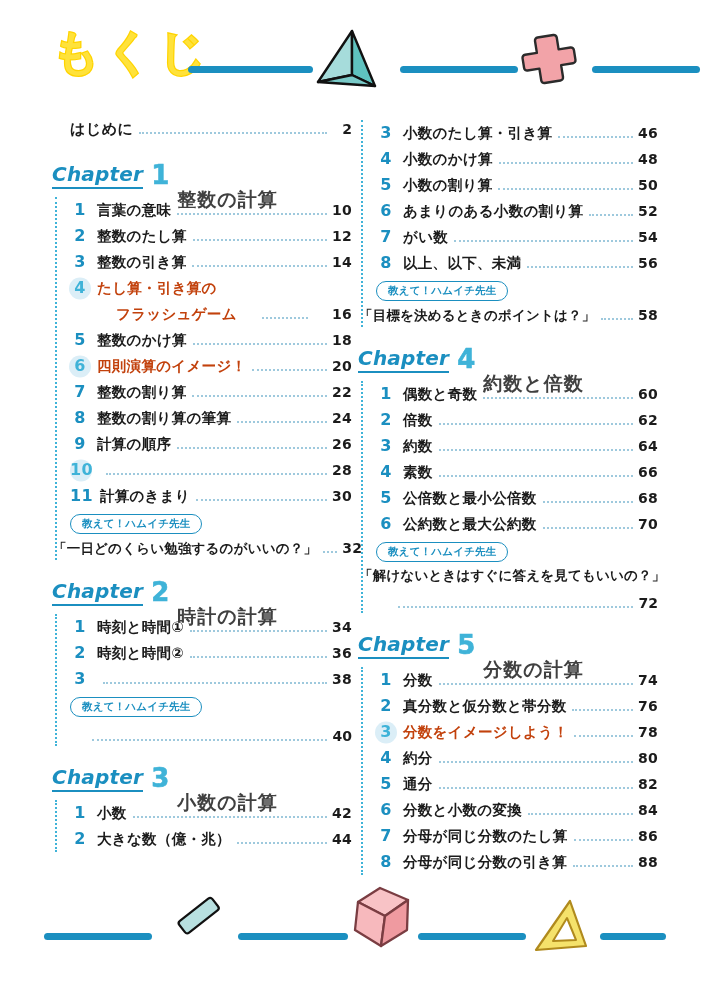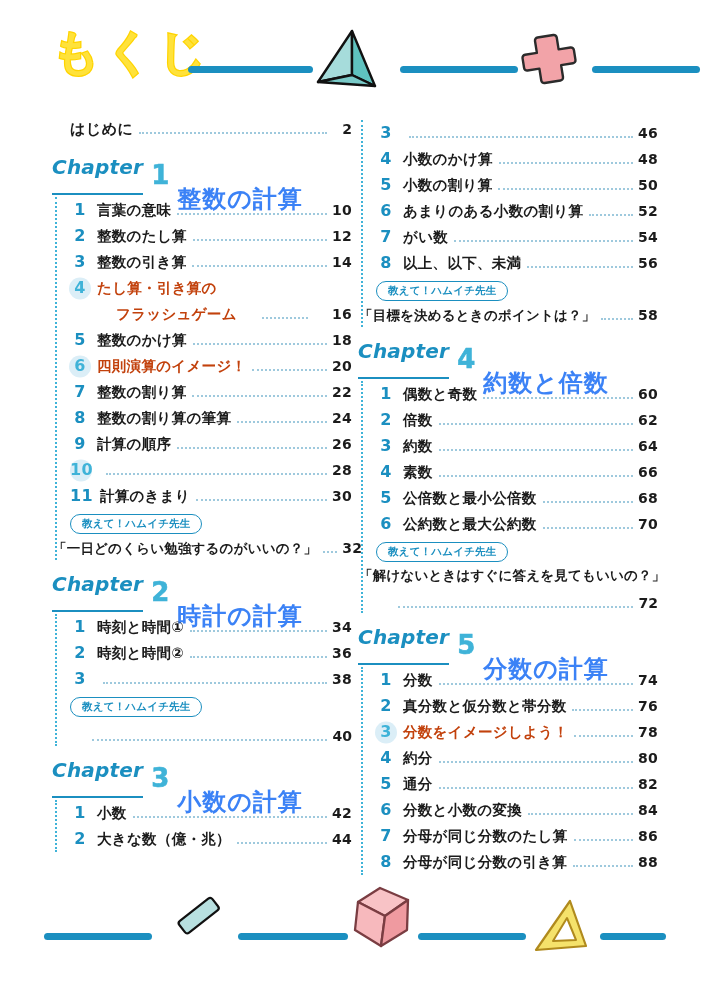--- a/index.html
+++ b/index.html
@@ -81,35 +81,35 @@
     margin: 16px 0 6px 0;
     height: 32px;
   }
   .chapter-word {
     font-family: "DejaVu Sans", sans-serif;
     font-style: italic;
     font-weight: 700;
     font-size: 20px;
     color: #1b8fc0;
     border-bottom: 2.5px solid #1b8fc0;
-    padding-bottom: 14px;
+    padding-bottom: 1px;
     letter-spacing: .2px;
   }
   .chapter-num {
     font-family: "DejaVu Sans", sans-serif;
     font-weight: 700;
     font-size: 26px;
     color: #3fb3d8;
     line-height: 1;
     -webkit-text-stroke: .6px #3fb3d8;
   }
   .chapter-title {
-    font-size: 24px;
-    font-weight: 700;
-    color: #3b82f6;
+    font-size: 19px;
+    font-weight: 700;
+    color: #404040;
     letter-spacing: 1px;
     line-height: 1;
     margin-top: 48px;
   }
 
   
   .chapter-body {
     position: relative;
     padding-left: 18px;
   }
@@ -407,20 +407,21 @@
       </div>
     </div>
 </div>
 
 <div class="col col-right">
   <div>
       <div class="chapter-body">
         <div class="rail"></div>
         <div class="item">
           <span class="num">3</span>
+          <span class="label">小数のたし算・引き算</span>
           <span class="leader"></span>
           <span class="page">46</span>
         </div>
         <div class="item">
           <span class="num">4</span>
           <span class="label">小数のかけ算</span>
           <span class="leader"></span>
           <span class="page">48</span>
         </div>
         <div class="item">

